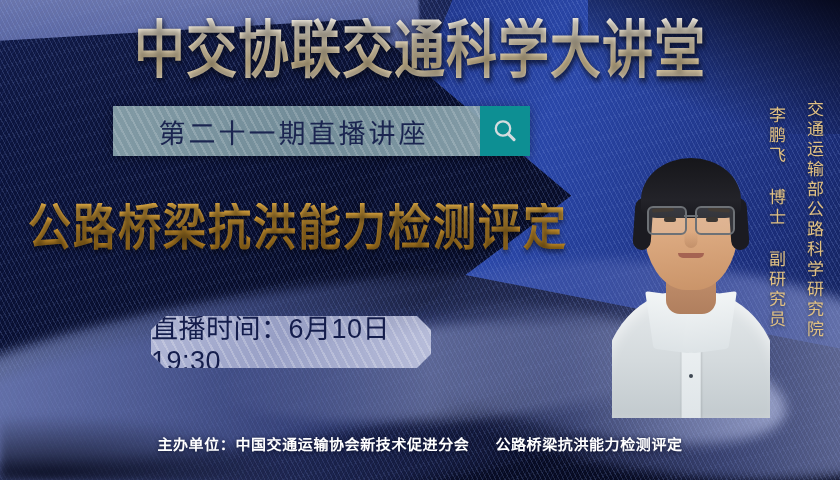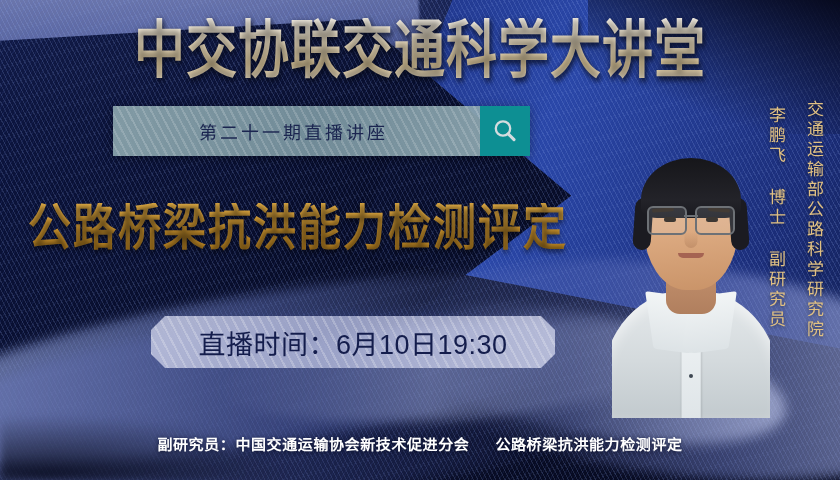--- a/index.html
+++ b/index.html
@@ -197,21 +197,21 @@
       rgba(255,255,255,0) 0px,
       rgba(255,255,255,0) 5px,
       rgba(255,255,255,.16) 5px,
       rgba(255,255,255,.16) 7px
     );
     pointer-events: none;
   }
   .sub-bar-text {
     position: relative;
     z-index: 2;
-    font-size: 18px;
+    font-size: 27px;
     letter-spacing: 3px;
     color: #1b2550;
     font-weight: 500;
     padding-right: 6px;
   }
   .sub-search {
     width: 50px;
     background: #0d8f93;
     display: flex;
     align-items: center;
@@ -236,24 +236,24 @@
     transform: scaleY(1.18);
     transform-origin: left top;
     white-space: nowrap;
     text-shadow: 0 2px 5px rgba(0,0,0,.5);
   }
 
   
   .time-chip {
     position: absolute;
     left: 151px; top: 316px;
-    width: 404px; height: 52px;
+    width: 280px; height: 52px;
     display: flex;
     align-items: center;
-    justify-content: center;
+    justify-content: flex-start;
     background: linear-gradient(105deg, rgba(203,207,231,.80) 0%, rgba(184,190,222,.74) 45%, rgba(206,210,234,.80) 100%);
     clip-path: polygon(14px 0, calc(100% - 14px) 0, 100% 14px, 100% calc(100% - 14px), calc(100% - 14px) 100%, 14px 100%, 0 calc(100% - 14px), 0 14px);
     box-shadow: 0 3px 12px rgba(0,0,0,.35);
     overflow: hidden;
   }
   .time-chip::after {
     content: "";
     position: absolute; inset: 0;
     background-image: repeating-linear-gradient(
       62deg,
@@ -508,16 +508,16 @@
       <div class="p-bridge"></div>
     </div>
     <div class="p-nose"></div>
     <div class="p-mouth"></div>
   </div>
 
   <div class="vcol vcol-org">交通运输部公路科学研究院</div>
   <div class="vcol vcol-name">李鹏飞  博士  副研究员</div>
 
   <div class="footer">
-    <span>副研究员：</span><span>中国交通运输协会新技术促进分会</span><span class="gap"></span><span>公路桥梁抗洪能力检测评定</span>
+    <span>主办单位：</span><span>中国交通运输协会新技术促进分会</span><span class="gap"></span><span>公路桥梁抗洪能力检测评定</span>
   </div>
 
 </div>
 
 </body></html>

